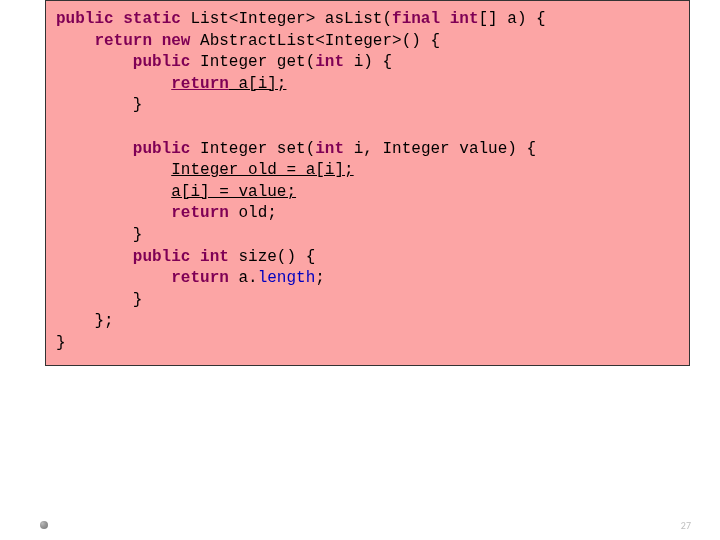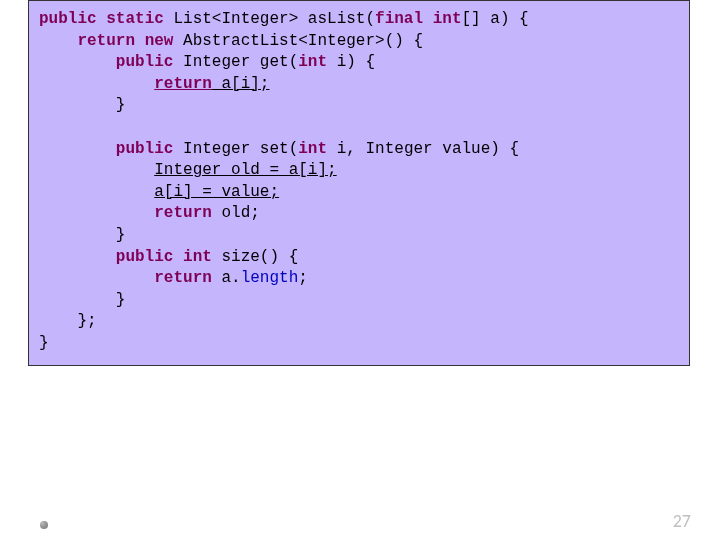--- a/index.html
+++ b/index.html
@@ -19,43 +19,43 @@
   }
   .title {
     text-align: center;
     font-size: 40px;
     color: #1f6aa5;
     margin: 8px 0 8px 0;
     font-weight: normal;
     font-family: Georgia, "Times New Roman", serif;
   }
   .code-box {
-    margin: 0 30px 0 28px;
+    margin: 0 30px 0 45px;
     border: 1px solid #333;
     padding: 8px 10px 10px 10px;
     box-sizing: border-box;
-    background: #c4b5fd;
+    background: #fca5a5;
   }
   pre.code {
     margin: 0;
     font-family: Consolas, "Courier New", monospace;
     font-size: 16px;
     line-height: 1.35;
     white-space: pre;
     color: #000;
   }
   .kw { color: #7f0055; font-weight: bold; }
   .field { color: #0000c0; }                     
   .u { text-decoration: underline; }
   .slidenum {
     position: absolute;
     right: 29px;
     bottom: 8px;
     color: #bfbfbf;
-    font-size: 18px;
+    font-size: 10px;
     font-family: Calibri, Arial, sans-serif;
   }
   .bullet {
     position: absolute;
     left: 40px;
     bottom: 11px;
     width: 8px;
     height: 8px;
     border-radius: 50%;
     background: radial-gradient(circle at 30% 30%, #bbb 0%, #999 40%, #777 100%);

